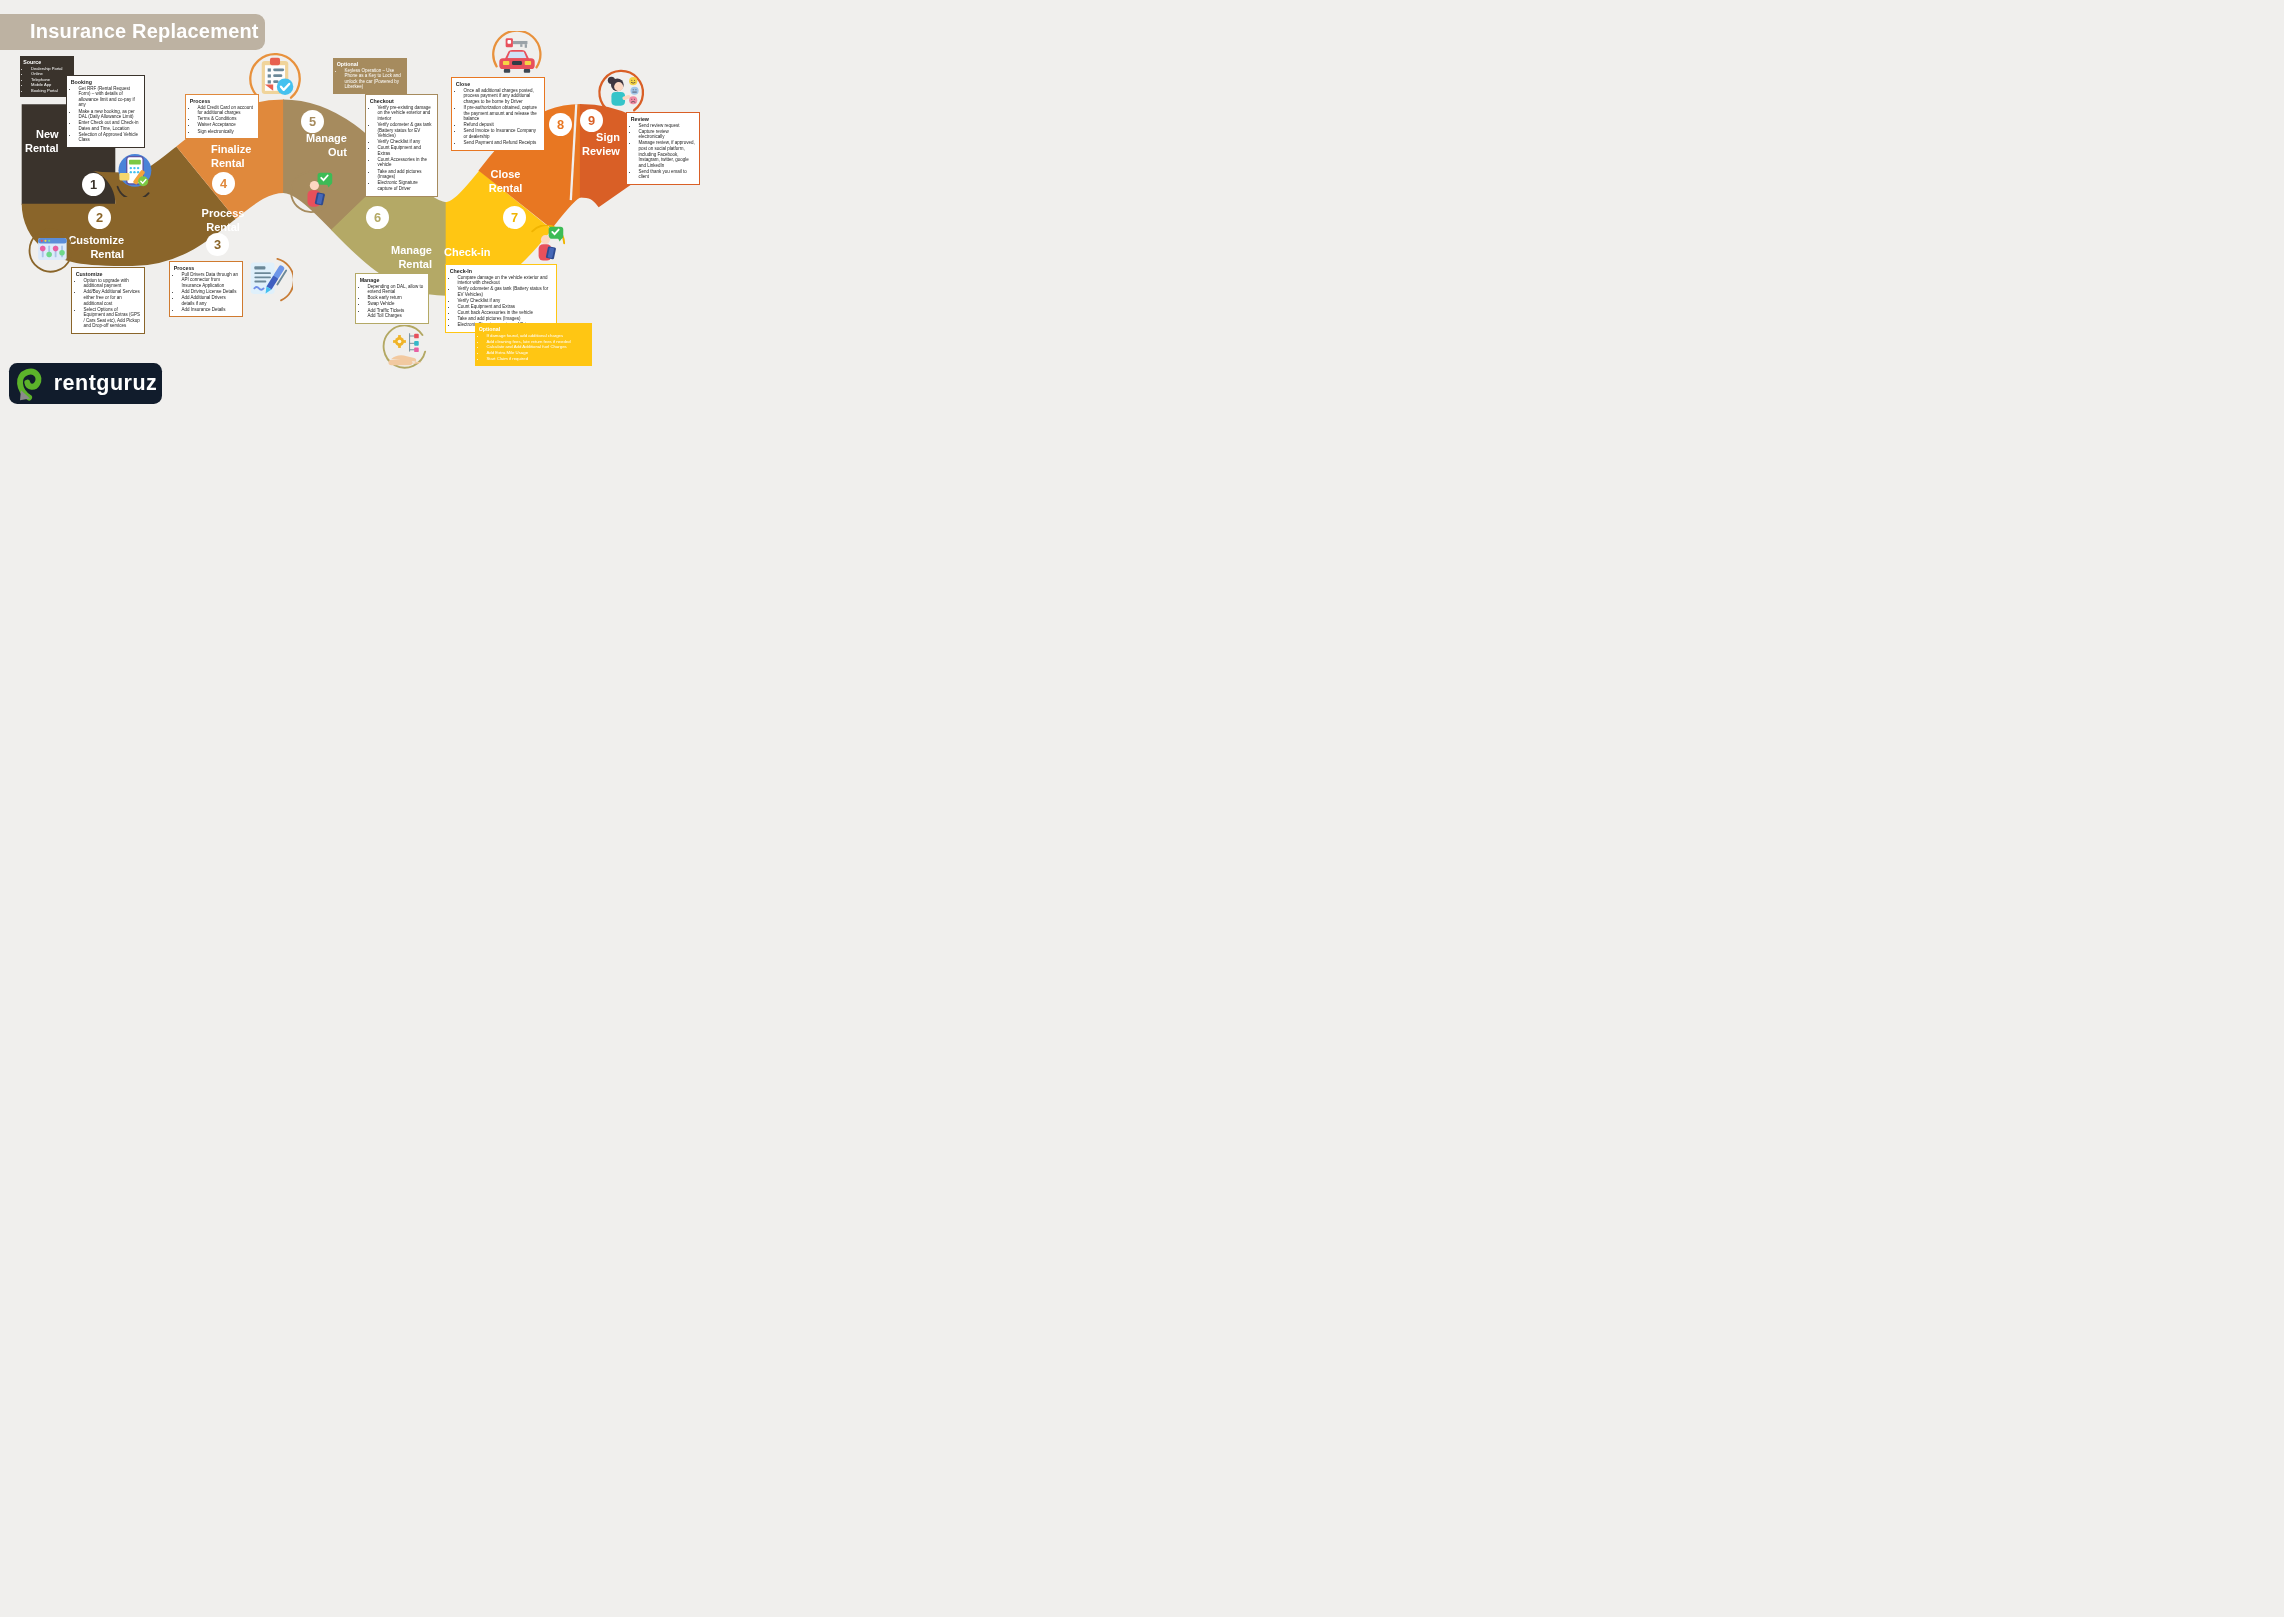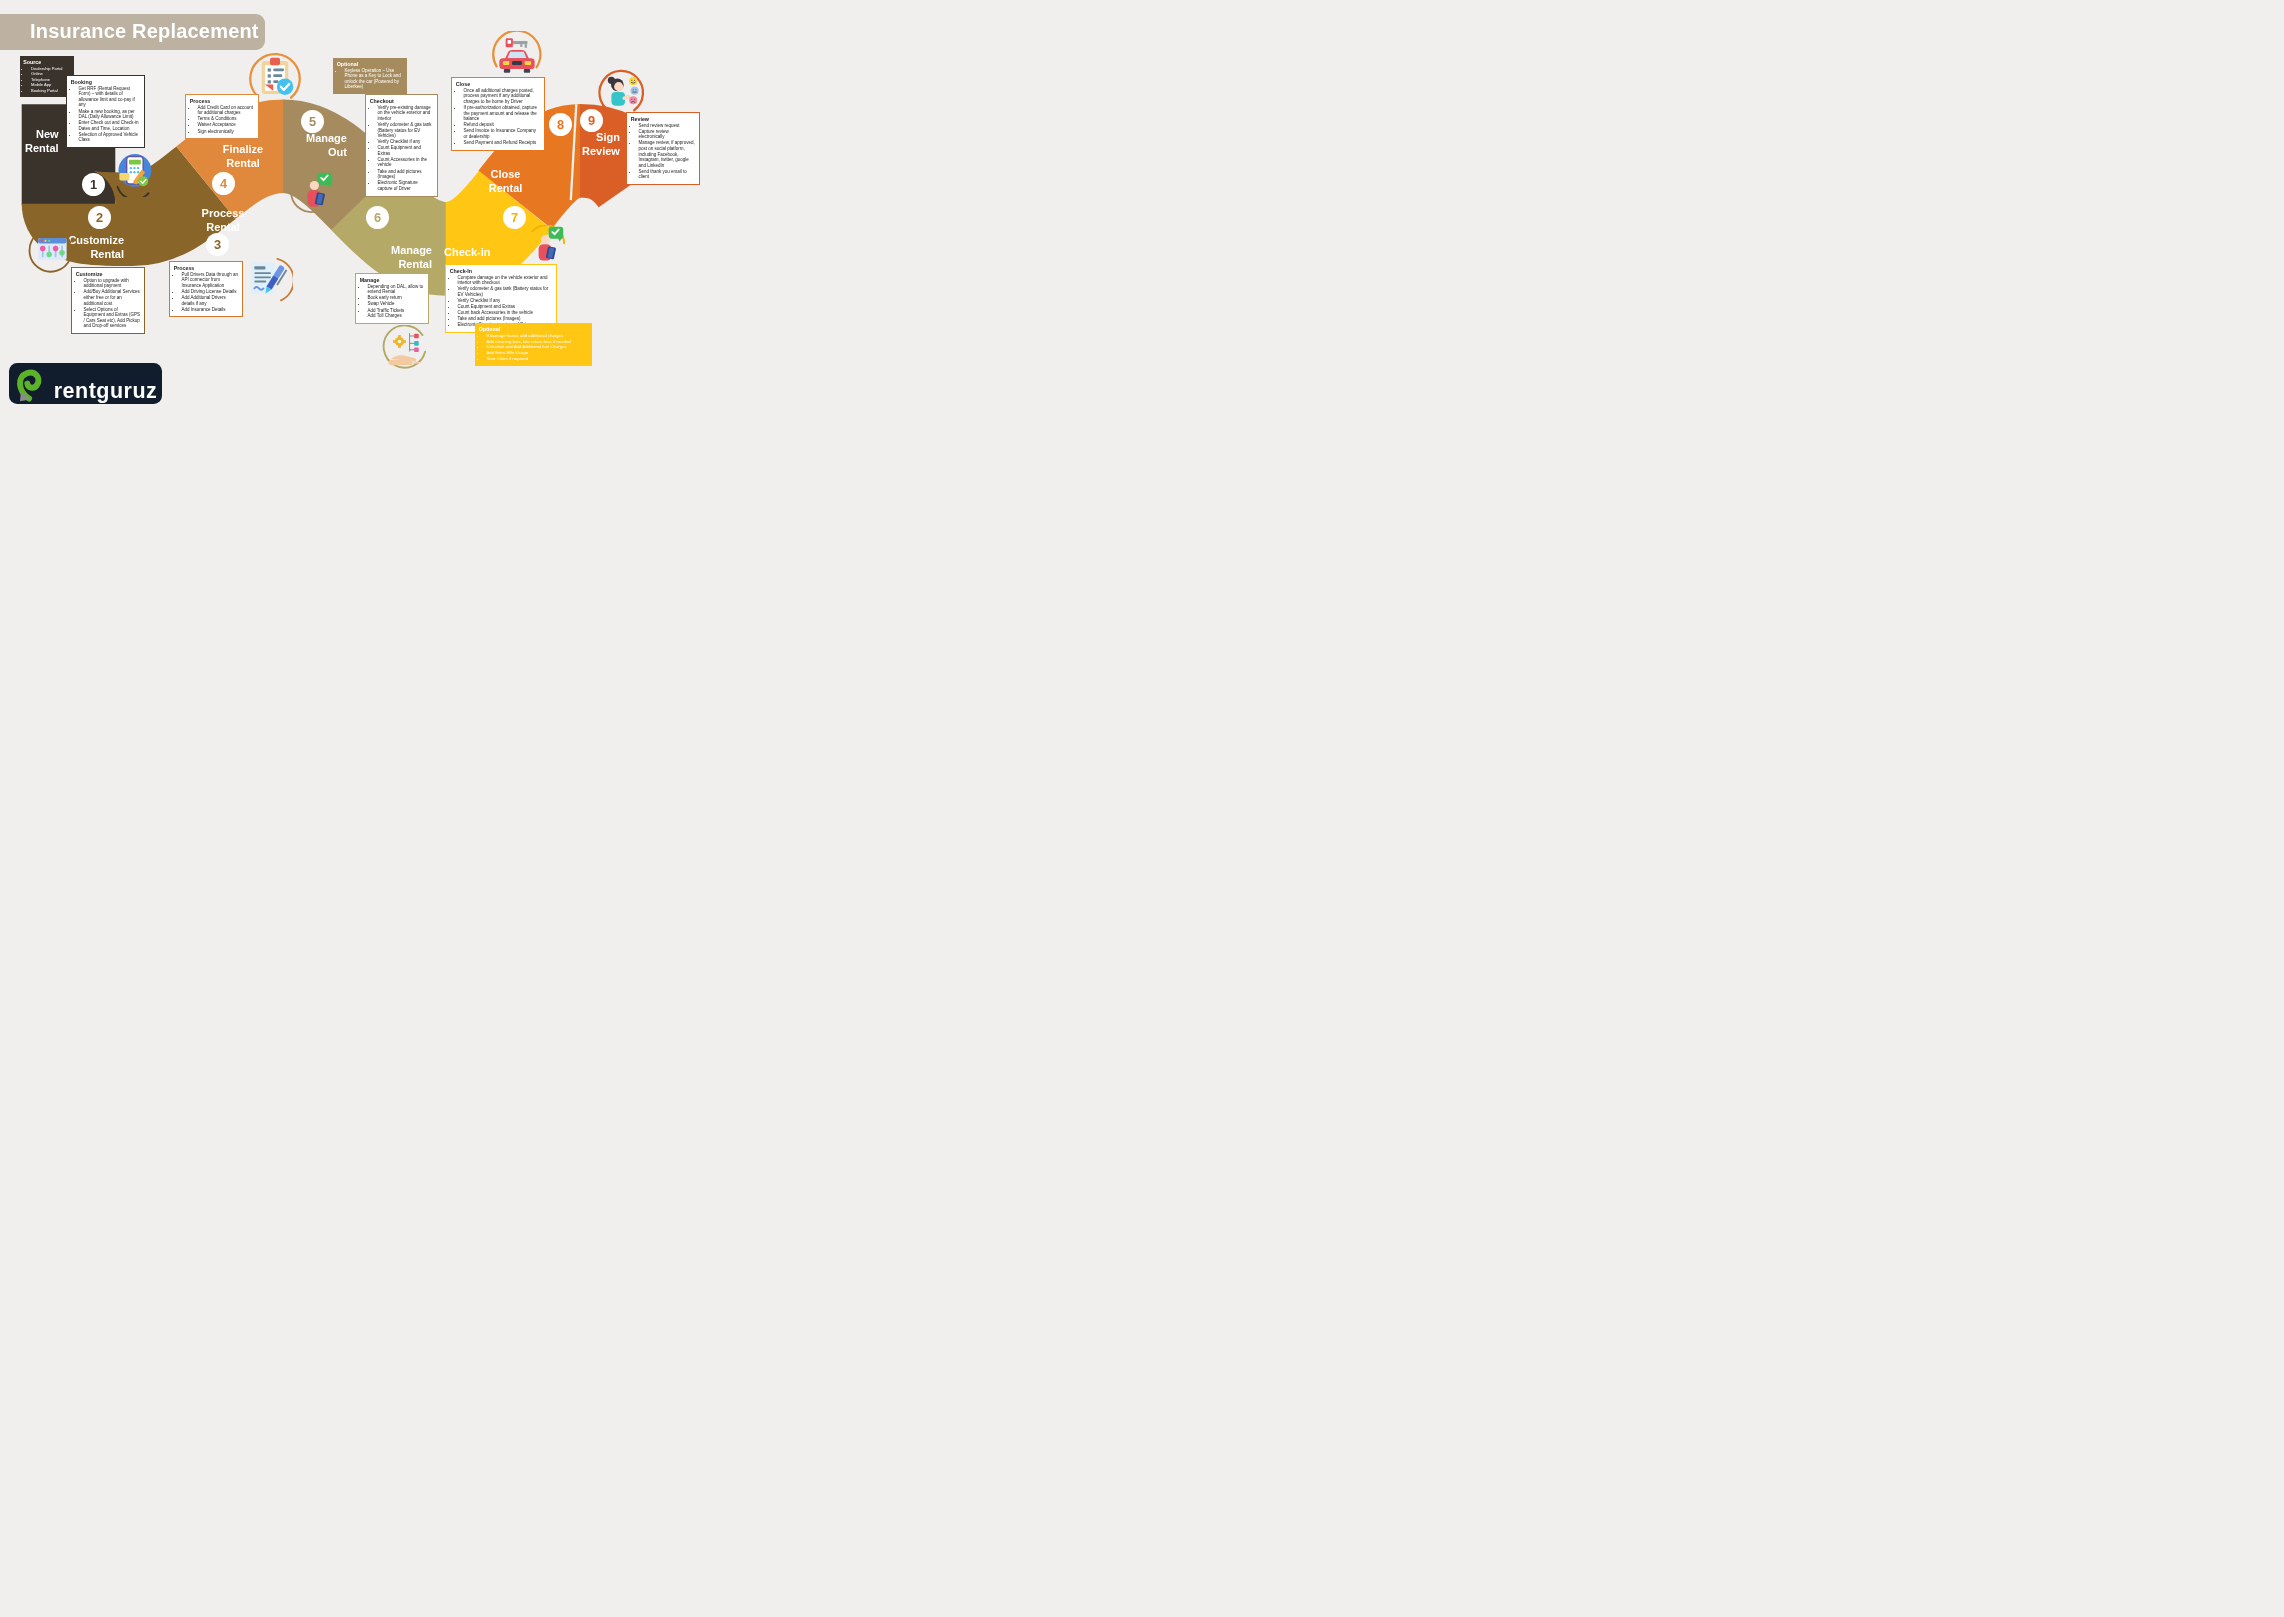--- a/index.html
+++ b/index.html
@@ -21,21 +21,21 @@
   .box-list{margin:0;padding-left:6.9px;font-size:4.5px;line-height:1.24;}
   .box-list li{margin:0 0 0.5px 0;padding-left:0.9px;white-space:pre-line;}
   .bd-dark{border-color:#3a332c}.bd-brown{border-color:#8a652a}.bd-orange{border-color:#d07a2f}
   .bd-orange2{border-color:#e0893c}.bd-tan{border-color:#a68b5e}.bd-khaki{border-color:#b4a966}
   .bd-yellow{border-color:#ffc613}.bd-orange3{border-color:#e87722}.bd-dorange{border-color:#d95f26}
   .panel-fill{border:none;color:#fff;}
   .panel-fill .box-title{color:#fff;}
   .fill-dark{background:#3a332c}.fill-tan{background:#a68b5e}.fill-yellow{background:#ffc613}
   .icon{position:absolute;z-index:4;}
   .logo{position:absolute;left:9px;top:363px;width:153px;height:41px;background:#111c2c;border-radius:8.2px;
-        z-index:6;display:flex;align-items:flex-end;}
+        z-index:6;display:flex;align-items:center;}
   .logo-text{color:#fff;font-size:21.5px;font-weight:bold;letter-spacing:0.5px;margin-left:2.7px;}
 </style>
 </head>
 <body>
 
 <div id="stage">
 
   <svg id="road" width="716" height="413" viewBox="0 0 1568 904">
     <path d="M150,228 L150,448" fill="none" stroke-width="205" stroke="#3a332c"></path>
     <path d="M150,446 C150,478 200,480 290,480 C355,480 402,440 451,400" fill="none" stroke-width="205" stroke="#8a652a"></path>
@@ -79,21 +79,21 @@
   <div class="num-circle c9" style="left:580px;top:109px;">
       <span>9</span>
     </div>
 
   <div class="step-label" style="left:25px;top:128px;">New
 Rental</div>
   <div class="step-label" style="left:55px;top:234px;width:69px;text-align:right;">Customize
 Rental</div>
   <div class="step-label" style="left:192px;top:207px;width:62px;text-align:center;">Process
 Rental</div>
-  <div class="step-label" style="left:211px;top:143px;width:64px;text-align:center;">Finalize
+  <div class="step-label" style="left:211px;top:143px;width:64px;text-align:left;">Finalize
 Rental</div>
   <div class="step-label" style="left:306px;top:132px;">Manage
 Out</div>
   <div class="step-label" style="left:363px;top:244px;width:69px;text-align:right;">Manage
 Rental</div>
   <div class="step-label" style="left:444px;top:246px;">Check-in</div>
   <div class="step-label" style="left:477px;top:168px;width:57px;text-align:center;">Close
 Rental</div>
   <div class="step-label" style="left:582px;top:131px;">Sign
 Review</div>

